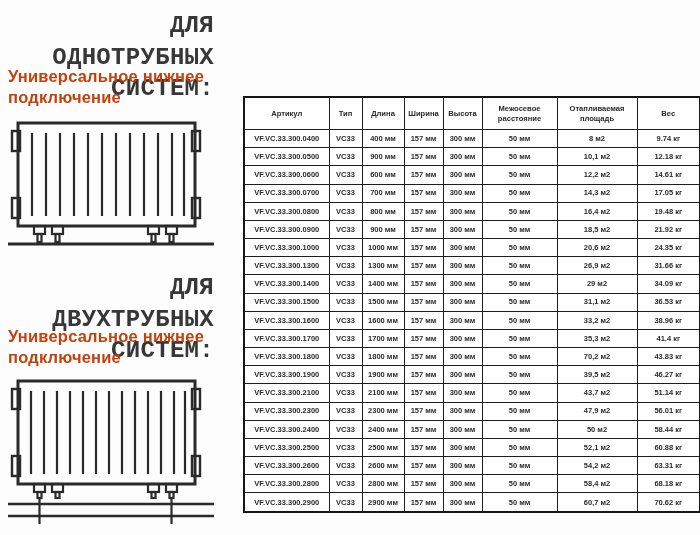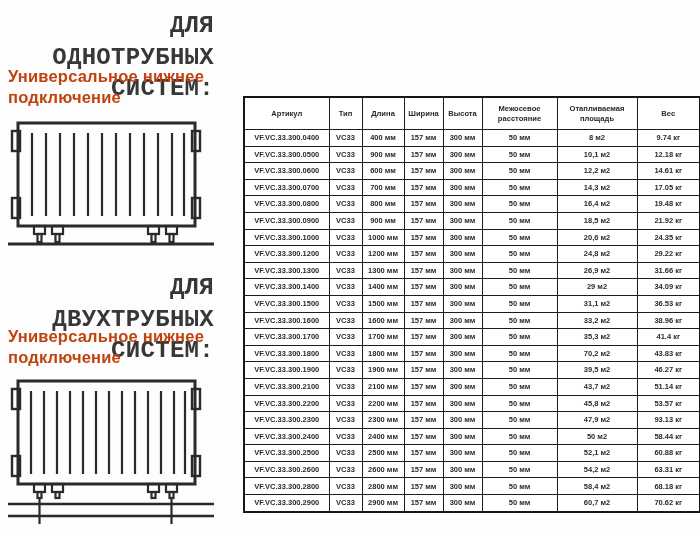--- a/index.html
+++ b/index.html
@@ -240,30 +240,20 @@
             <td>VF.VC.33.300.1000</td>
             <td>VC33</td>
             <td>1000 мм</td>
             <td>157 мм</td>
             <td>300 мм</td>
             <td>50 мм</td>
             <td>20,6 м2</td>
             <td>24.35 кг</td>
           </tr>
           <tr>
-            <td>VF.VC.33.300.1200</td>
-            <td>VC33</td>
-            <td>1200 мм</td>
-            <td>157 мм</td>
-            <td>300 мм</td>
-            <td>50 мм</td>
-            <td>24,8 м2</td>
-            <td>29.22 кг</td>
-          </tr>
-          <tr>
             <td>VF.VC.33.300.1300</td>
             <td>VC33</td>
             <td>1300 мм</td>
             <td>157 мм</td>
             <td>300 мм</td>
             <td>50 мм</td>
             <td>26,9 м2</td>
             <td>31.66 кг</td>
           </tr>
           <tr>
@@ -330,38 +320,28 @@
             <td>VF.VC.33.300.2100</td>
             <td>VC33</td>
             <td>2100 мм</td>
             <td>157 мм</td>
             <td>300 мм</td>
             <td>50 мм</td>
             <td>43,7 м2</td>
             <td>51.14 кг</td>
           </tr>
           <tr>
-            <td>VF.VC.33.300.2200</td>
-            <td>VC33</td>
-            <td>2200 мм</td>
-            <td>157 мм</td>
-            <td>300 мм</td>
-            <td>50 мм</td>
-            <td>45,8 м2</td>
-            <td>53.57 кг</td>
-          </tr>
-          <tr>
             <td>VF.VC.33.300.2300</td>
             <td>VC33</td>
             <td>2300 мм</td>
             <td>157 мм</td>
             <td>300 мм</td>
             <td>50 мм</td>
             <td>47,9 м2</td>
-            <td>93.13 кг</td>
+            <td>56.01 кг</td>
           </tr>
           <tr>
             <td>VF.VC.33.300.2400</td>
             <td>VC33</td>
             <td>2400 мм</td>
             <td>157 мм</td>
             <td>300 мм</td>
             <td>50 мм</td>
             <td>50 м2</td>
             <td>58.44 кг</td>

